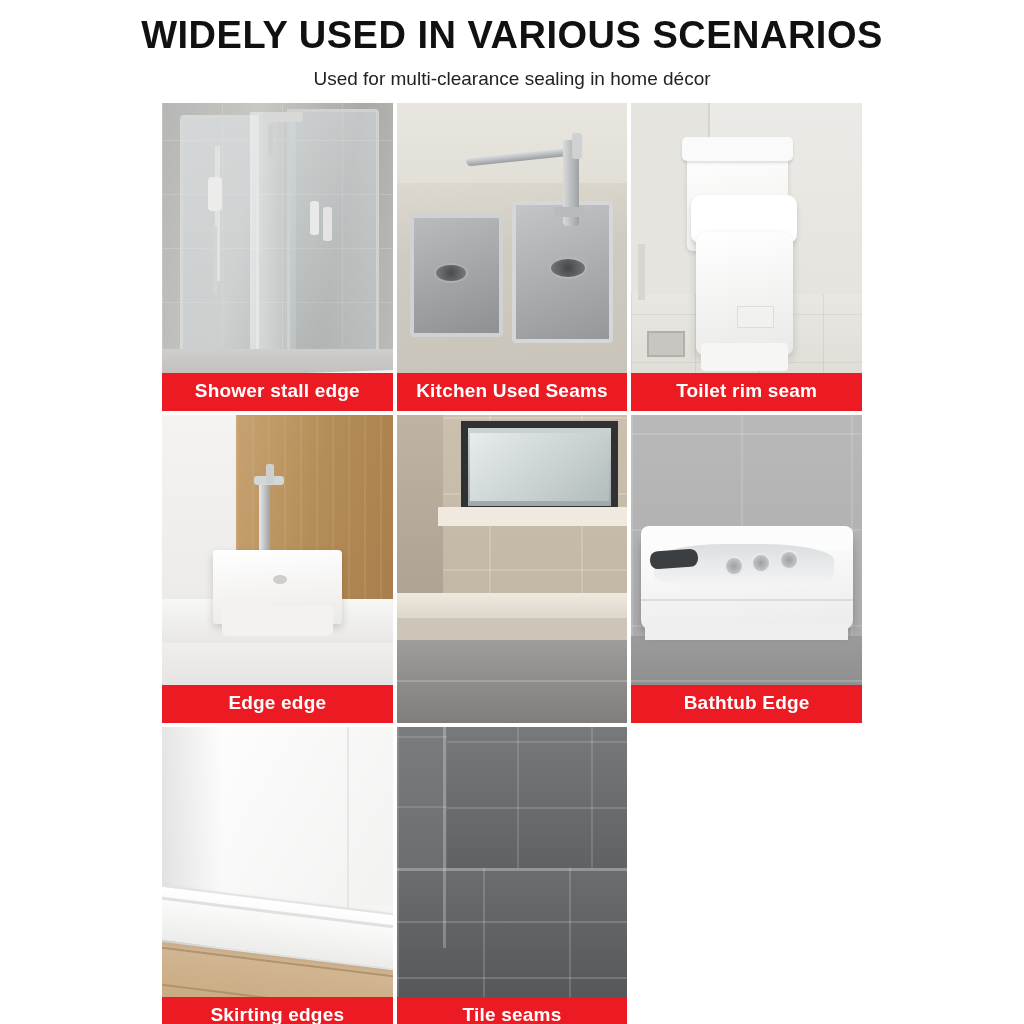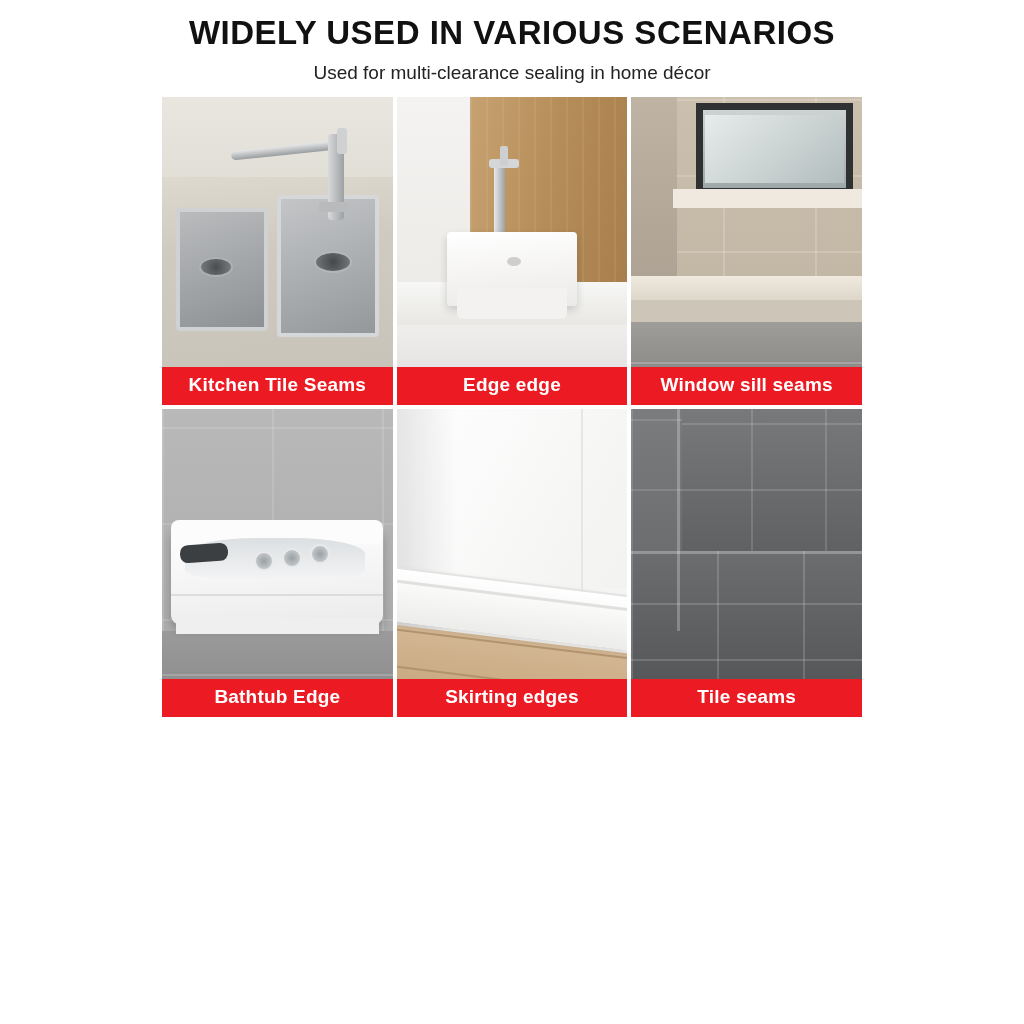--- a/index.html
+++ b/index.html
@@ -16,21 +16,21 @@
     display: flex;
     flex-direction: column;
     align-items: center;
   }
   .header {
     width: 100%;
     text-align: center;
     padding-top: 14px;
   }
   .header-title {
-    font-size: 33px;
+    font-size: 38px;
     font-weight: bold;
     letter-spacing: 0.5px;
     color: #111111;
     line-height: 1.15;
   }
   .header-subtitle {
     font-size: 19px;
     color: #222222;
     margin-top: 10px;
     font-weight: 400;
@@ -239,37 +239,74 @@
 <div class="page">
 
   <div class="header">
     <div class="header-title">WIDELY USED IN VARIOUS SCENARIOS</div>
     <div class="header-subtitle">Used for multi-clearance sealing in home décor</div>
   </div>
 
   <div class="grid">
 
 
+    <div class="cell">
+      <div class="photo">
+        <div class="lay sh-wall"></div>
+        <div class="lay sh-tilegrid"></div>
+        <div class="lay sh-glassL"></div>
+        <div class="lay sh-curve"></div>
+        <div class="lay sh-glassR"></div>
+        <div class="lay sh-head"></div>
+        <div class="lay sh-pipe"></div>
+        <div class="lay sh-rail"></div>
+        <div class="lay sh-hand"></div>
+        <div class="lay sh-hose"></div>
+        <div class="lay sh-handle1"></div>
+        <div class="lay sh-handle2"></div>
+        <div class="lay sh-tray"></div>
+        <div class="lay sh-trayedge"></div>
+        <div class="lay sh-floor"></div>
+      </div>
+      <div class="caption">Shower stall edge</div>
+    </div>
 
     <div class="cell">
       <div class="photo">
         <div class="lay ks-wall"></div>
         <div class="lay ks-counter"></div>
         <div class="lay ks-bowlL"></div>
         <div class="lay ks-bowlR"></div>
         <div class="lay ks-drainL"></div>
         <div class="lay ks-drainR"></div>
         <div class="lay ks-faucetArm"></div>
         <div class="lay ks-faucetBody"></div>
         <div class="lay ks-lever"></div>
         <div class="lay ks-faucetBase"></div>
       </div>
-      <div class="caption">Kitchen Tile Seams</div>
-    </div>
-
+      <div class="caption">Kitchen Used Seams</div>
+    </div>
+
+    <div class="cell">
+      <div class="photo">
+        <div class="lay tl-wall"></div>
+        <div class="lay tl-wall2"></div>
+        <div class="lay tl-floor"></div>
+        <div class="lay tl-tilelines"></div>
+        <div class="lay tl-pipe"></div>
+        <div class="lay tl-drain"></div>
+        <div class="lay tl-tank"></div>
+        <div class="lay tl-lid"></div>
+        <div class="lay tl-seat"></div>
+        <div class="lay tl-bowl"></div>
+        <div class="lay tl-label"></div>
+        <div class="lay tl-base"></div>
+      </div>
+      <div class="caption">Toilet rim seam</div>
+    </div>
 
     <div class="cell">
       <div class="photo">
         <div class="lay sk-white"></div>
         <div class="lay sk-wood"></div>
         <div class="lay sk-woodgrain"></div>
         <div class="lay sk-counter"></div>
         <div class="lay sk-counterfront"></div>
         <div class="lay sk-tap"></div>
         <div class="lay sk-tapTop"></div>
@@ -287,21 +324,20 @@
         <div class="lay wn-tile"></div>
         <div class="lay wn-left"></div>
         <div class="lay wn-win"></div>
         <div class="lay wn-winglass"></div>
         <div class="lay wn-sill"></div>
         <div class="lay wn-ledge"></div>
         <div class="lay wn-ledgefront"></div>
         <div class="lay wn-lower"></div>
         <div class="lay wn-lowerline"></div>
       </div>
-      <div class="caption">Window sill seams</div>
     </div>
 
     <div class="cell">
       <div class="photo">
         <div class="lay bt-wall"></div>
         <div class="lay bt-walltile"></div>
         <div class="lay bt-floor"></div>
         <div class="lay bt-floorline"></div>
         <div class="lay bt-tub"></div>
         <div class="lay bt-rim"></div>

